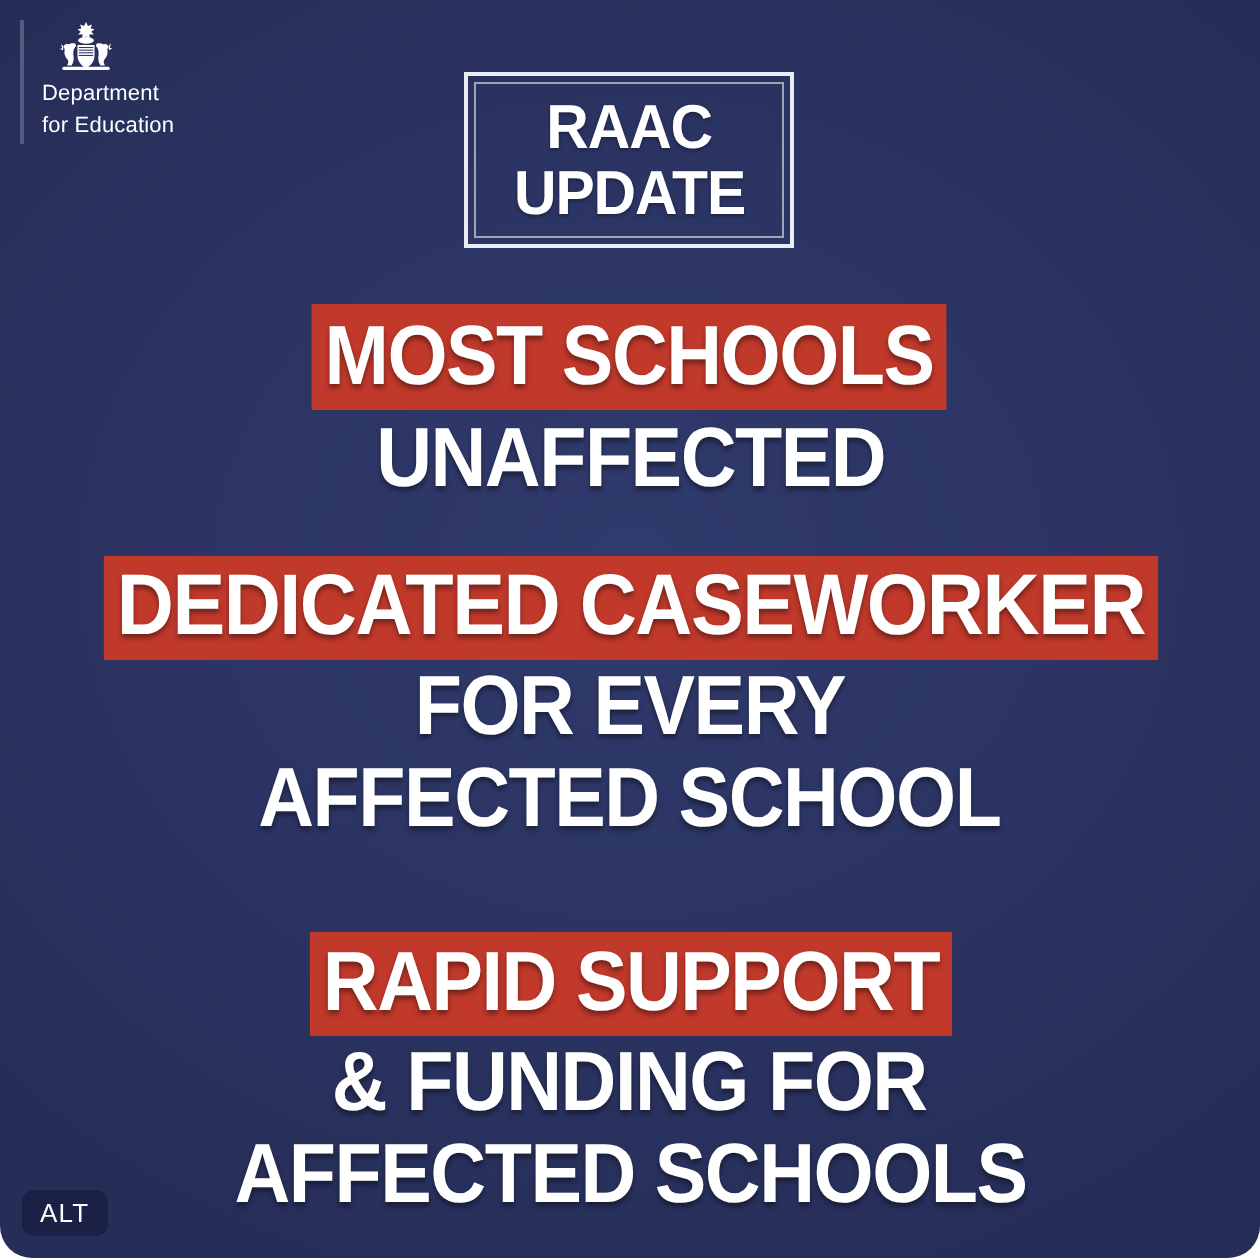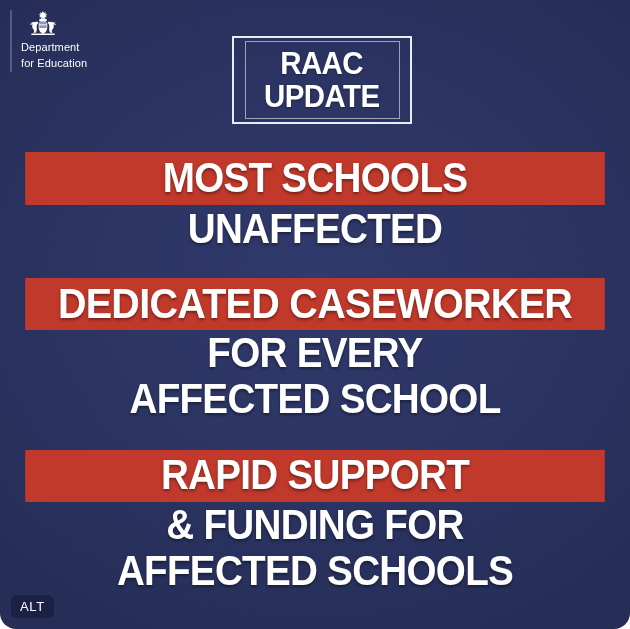--- a/index.html
+++ b/index.html
@@ -60,21 +60,21 @@
     font-weight: 400;
     letter-spacing: 0.1px;
     white-space: pre-line;
   }
 
   
   .update-box {
     position: absolute;
     left: 232px;
     top: 36px;
-    width: 180px;
+    width: 165px;
     height: 88px;
     border: 2px solid #e9ebf5;
     box-sizing: border-box;
     display: flex;
     flex-direction: column;
     align-items: center;
     justify-content: center;
   }
   .update-inner {
     border: 1px solid rgba(255,255,255,0.55);
@@ -104,24 +104,25 @@
     top: 152px;
     width: 630px;
     display: flex;
     flex-direction: column;
     align-items: center;
   }
   .msg-block {
     width: 100%;
     display: flex;
     flex-direction: column;
+    align-items: center;
     text-align: center;
   }
   .msg-block.b1 { margin-bottom: 26px; }
-  .msg-block.b2 { margin-bottom: 28px; }
+  .msg-block.b2 { margin-bottom: 44px; }
 
   .headline {
     color: #ffffff;
     font-weight: 700;
     text-shadow: 0 2px 3px rgba(0,0,0,0.4);
     white-space: nowrap;
     transform: scaleX(0.92);
     letter-spacing: -0.8px;
   }
   .headline.hi {

